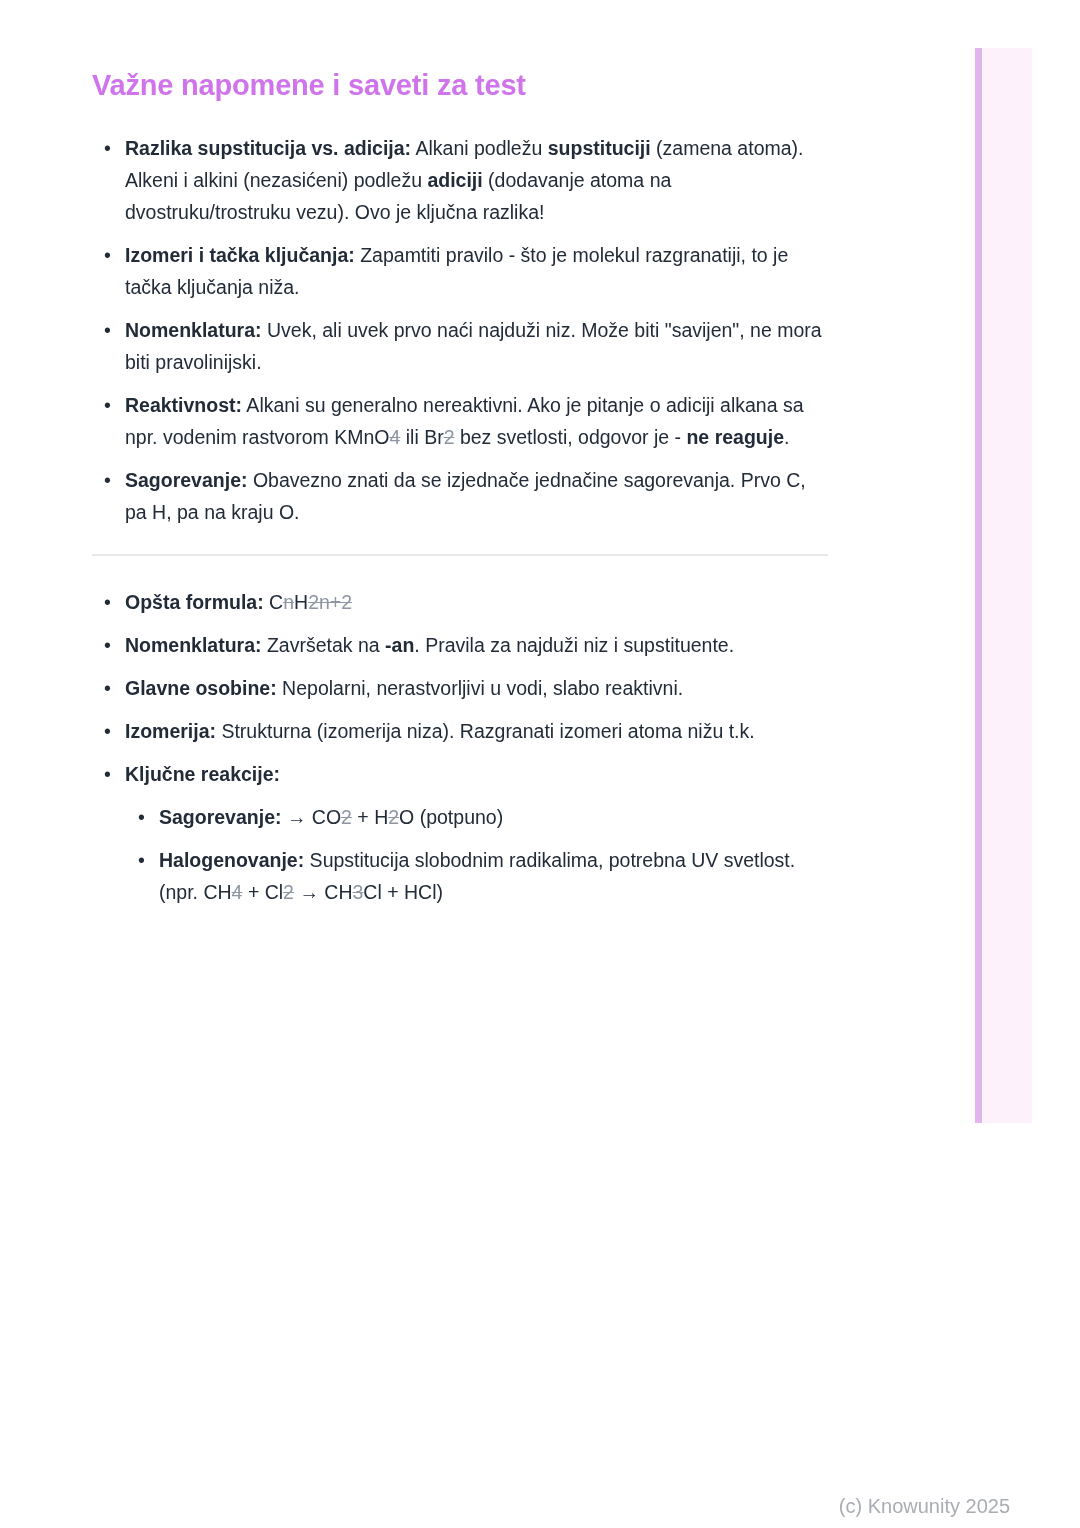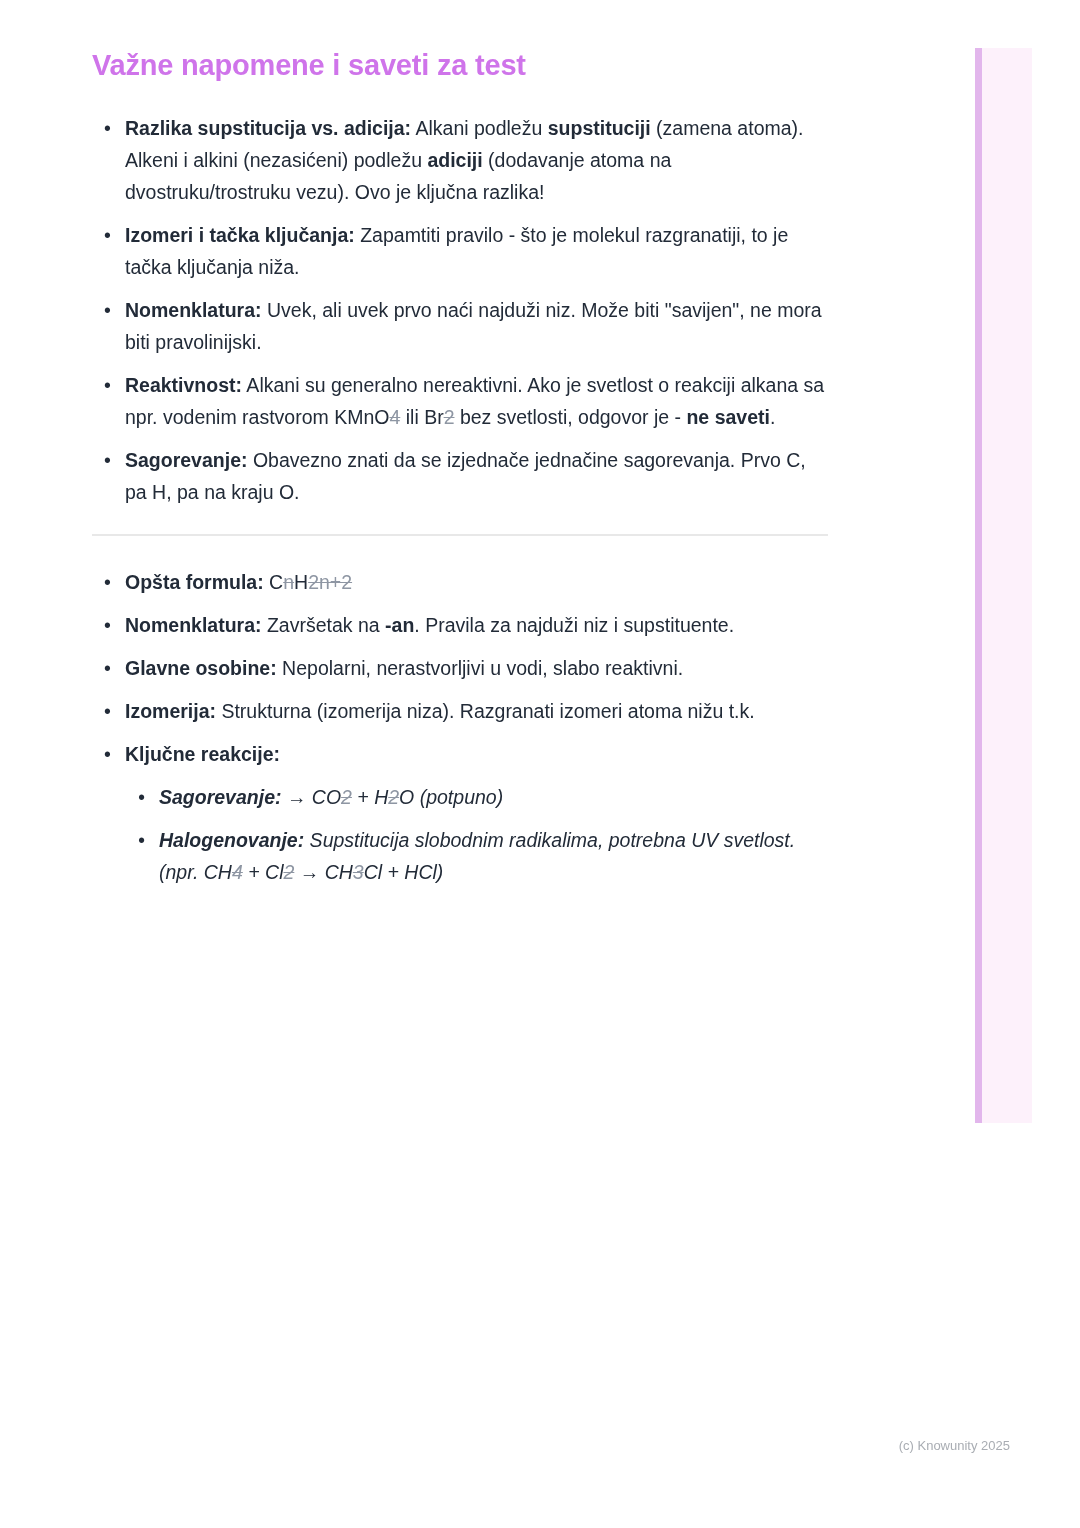--- a/index.html
+++ b/index.html
@@ -7,55 +7,55 @@
     position:relative;width:1080px;height:1528px;background:#ffffff;overflow:hidden;
     font-family:"Liberation Sans",sans-serif;
   }
   .side-panel{
     position:absolute;left:975px;top:48px;width:57px;height:1075px;
     background:var(--panel_fill,#fdf1fb);
     border-left:7px solid var(--panel_border,#e2b6ec);
     box-sizing:border-box;
   }
   .content{
-    position:absolute;left:92px;top:48px;width:736px;
+    position:absolute;left:92px;top:68px;width:736px;
     font-size:19.5px;line-height:32px;color:var(--body_text,#222b38);
   }
   .section-title{
     margin:0 0 30px 0;font-size:29px;line-height:34px;font-weight:700;
     color:var(--heading,#cf74ea);letter-spacing:-0.2px;
   }
   ul.list{list-style:none;margin:0;padding:0 0 0 33px;}
   ul.list li{position:relative;margin-bottom:11px;}
   li::before{content:"\2022";position:absolute;left:-21px;top:0;}
   ul.sub{list-style:none;margin:11px 0 0 0;padding:0 0 0 34px;}
-  ul.sub li{position:relative;margin-bottom:11px;font-style:italic;}
+  ul.sub li{position:relative;margin-bottom:11px;}
   ul.sub li:last-child{margin-bottom:0;}
   .b{font-weight:700;}
   .st{color:var(--strike_text,#8e96a3);text-decoration:line-through;}
   hr.divider{border:0;border-top:2px solid var(--divider,#e8e8e8);margin:26px 0 30px 0;}
   .footer{
-    position:absolute;left:0;top:1436px;width:1010px;text-align:right;
-    font-size:13px;line-height:20px;color:var(--footer_text_color,#a9adb3);
+    position:absolute;left:0;top:1496px;width:1010px;text-align:right;
+    font-size:20px;line-height:20px;color:var(--footer_text_color,#a9adb3);
   }
 </style>
 </head>
 <body>
 
 <div class="page">
   <div class="side-panel"></div>
 
   <div class="content">
     <h1 class="section-title">Važne napomene i saveti za test</h1>
 
     <ul class="list">
         <li><span class="b">Razlika supstitucija vs. adicija:</span><span> Alkani podležu </span><span class="b">supstituciji</span><span> (zamena atoma). Alkeni i alkini (nezasićeni) podležu </span><span class="b">adiciji</span><span> (dodavanje atoma na dvostruku/trostruku vezu). Ovo je ključna razlika!</span></li>
         <li><span class="b">Izomeri i tačka ključanja:</span><span> Zapamtiti pravilo - što je molekul razgranatiji, to je tačka ključanja niža.</span></li>
         <li><span class="b">Nomenklatura:</span><span> Uvek, ali uvek prvo naći najduži niz. Može biti "savijen", ne mora biti pravolinijski.</span></li>
-        <li><span class="b">Reaktivnost:</span><span> Alkani su generalno nereaktivni. Ako je svetlost o reakciji alkana sa npr. vodenim rastvorom KMnO</span><span class="st">4</span><span> ili Br</span><span class="st">2</span><span> bez svetlosti, odgovor je - </span><span class="b">ne saveti</span><span>.</span></li>
+        <li><span class="b">Reaktivnost:</span><span> Alkani su generalno nereaktivni. Ako je pitanje o adiciji alkana sa npr. vodenim rastvorom KMnO</span><span class="st">4</span><span> ili Br</span><span class="st">2</span><span> bez svetlosti, odgovor je - </span><span class="b">ne reaguje</span><span>.</span></li>
         <li><span class="b">Sagorevanje:</span><span> Obavezno znati da se izjednače jednačine sagorevanja. Prvo C, pa H, pa na kraju O.</span></li>
       </ul>
 
     <hr class="divider">
 
 
     <ul class="list">
         <li><span class="b">Opšta formula:</span><span> C</span><span class="st">n</span><span>H</span><span class="st">2n+2</span></li>
         <li><span class="b">Nomenklatura:</span><span> Završetak na </span><span class="b">-an</span><span>. Pravila za najduži niz i supstituente.</span></li>
         <li><span class="b">Glavne osobine:</span><span> Nepolarni, nerastvorljivi u vodi, slabo reaktivni.</span></li>

